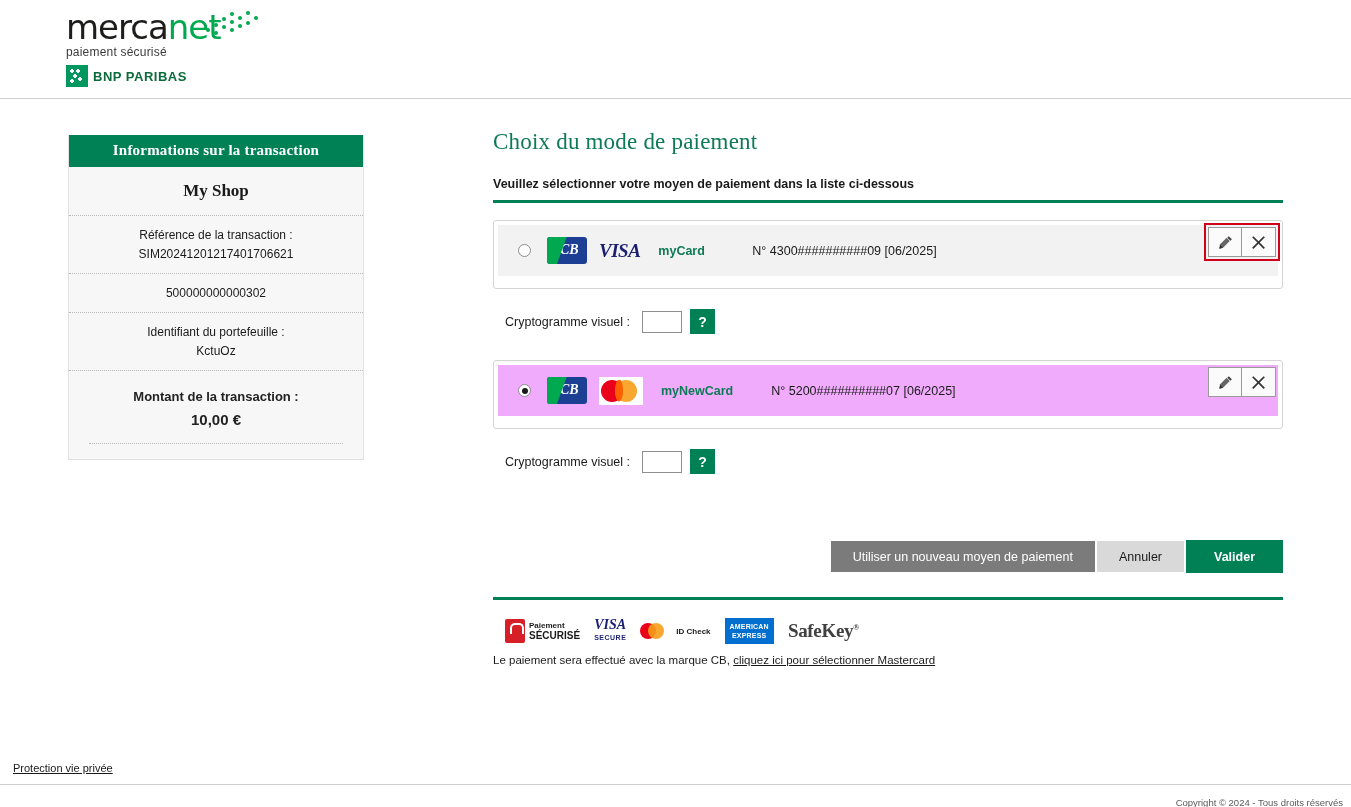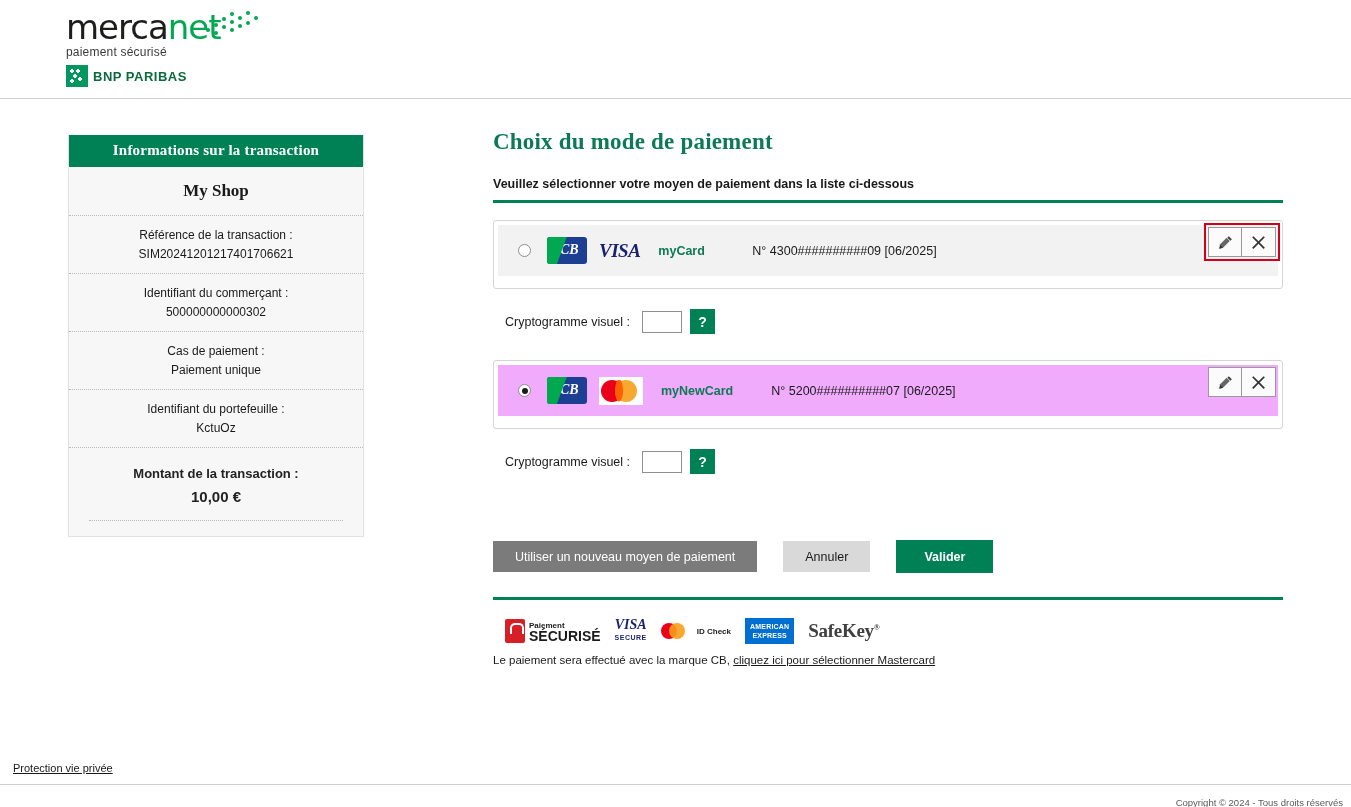--- a/index.html
+++ b/index.html
@@ -161,21 +161,21 @@
   
   .main {
     position: absolute;
     left: 493px;
     top: 30px;
     width: 790px;
   }
   .main h1 {
     font-family: "Liberation Serif", serif;
     font-size: 23px;
-    font-weight: bold;
+    font-weight: normal;
     color: #0d7a55;
     margin: 0 0 22px 0;
     letter-spacing: .2px;
   }
   .instruction {
     font-size: 12.5px;
     font-weight: bold;
     color: #1a1a1a;
     padding-bottom: 9px;
     border-bottom: 3px solid #008055;
@@ -349,23 +349,23 @@
     justify-content: center;
     margin-left: 8px;
     border: none;
     cursor: pointer;
   }
 
   .spacer-1 { height: 26px; }
 
   .buttons {
     display: flex;
-    justify-content: flex-start;
-    align-items: center;
-    gap: 26px;
+    justify-content: flex-end;
+    align-items: center;
+    gap: 2px;
     margin-top: 66px;
   }
   .btn {
     font-family: "Liberation Sans", sans-serif;
     font-size: 12.5px;
     border: none;
     cursor: pointer;
     box-sizing: border-box;
   }
   .btn-grey {
@@ -424,21 +424,21 @@
     border: 2px solid #fff;
     border-bottom: none;
     border-radius: 5px 5px 0 0;
   }
   .ps-text {
     font-size: 8px;
     font-weight: bold;
     line-height: 10px;
     color: #1a1a1a;
   }
-  .ps-text .b { font-size: 14px; text-align: center; }
+  .ps-text .b { font-size: 10px; text-align: center; }
   .visa-secure {
     font-family: "Liberation Serif", serif;
     font-style: italic;
     font-weight: bold;
     font-size: 14px;
     color: #1a1f71;
     text-align: center;
     line-height: 13px;
   }
   .visa-secure small {
@@ -557,26 +557,21 @@
 
   <div class="sidebar">
     <div class="sidebar-title">Informations sur la transaction</div>
     <div class="shop-name">My Shop</div>
 
     <div class="sb-row">
       <span class="lbl">Référence de la transaction :</span>
       <span class="val">SIM20241201217401706621</span>
     </div>
     <div class="sb-row">
-      <span class="lbl">Identifiant du commerçant :</span>
       <span class="val">500000000000302</span>
-    </div>
-    <div class="sb-row">
-      <span class="lbl">Cas de paiement :</span>
-      <span class="val">Paiement unique</span>
     </div>
     <div class="sb-row">
       <span class="lbl">Identifiant du portefeuille :</span>
       <span class="val">KctuOz</span>
     </div>
     <div class="sb-amount">
       <span>Montant de la transaction  :</span>
       <span class="amount-value">10,00 €</span>
     </div>
     <div class="sb-bottom"></div>

